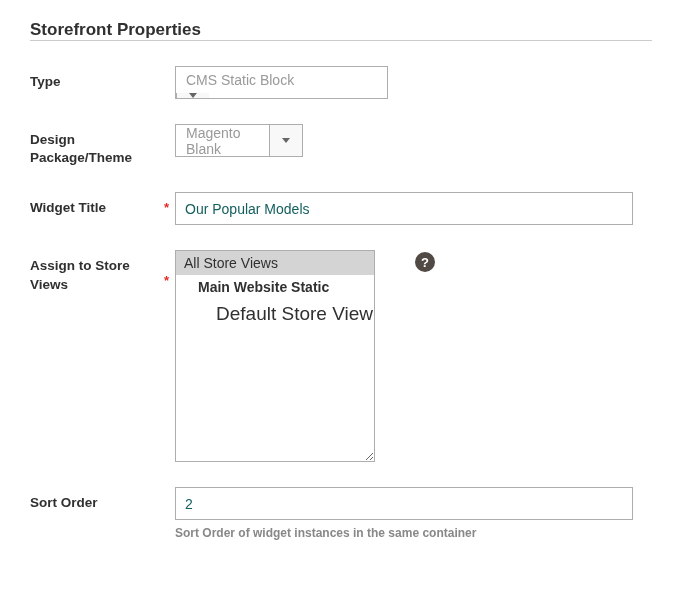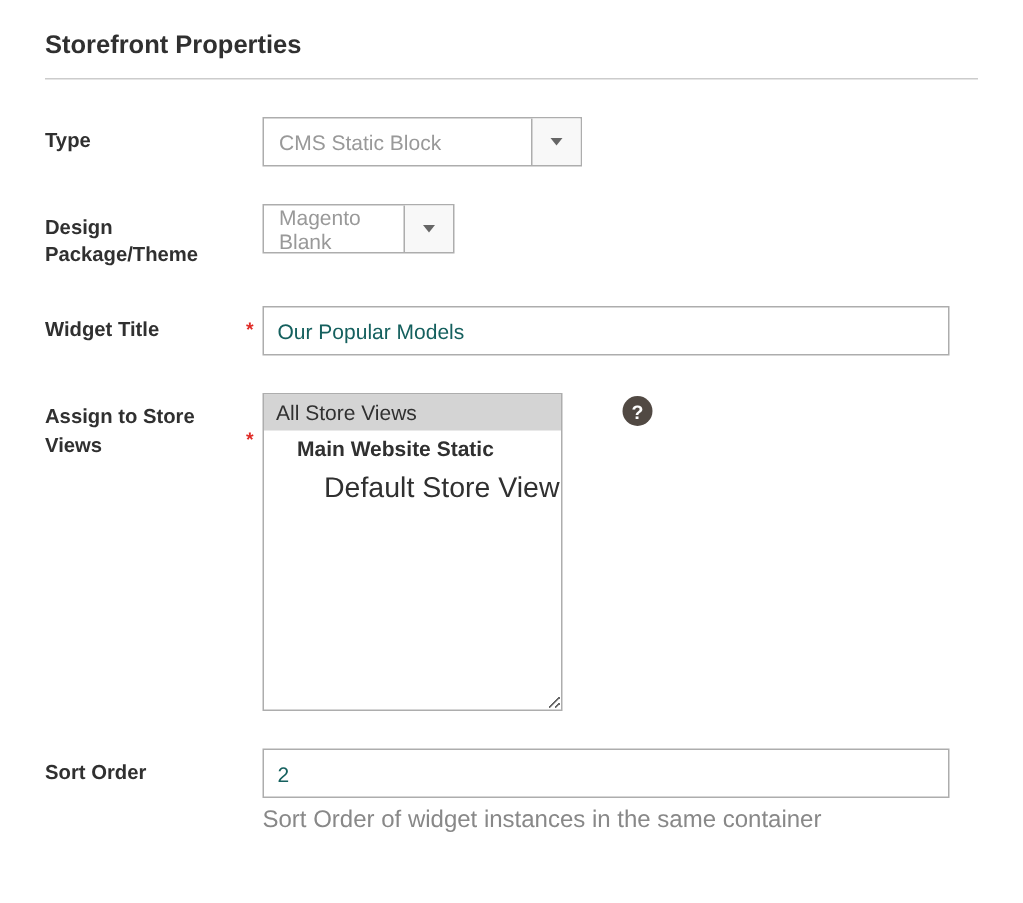--- a/index.html
+++ b/index.html
@@ -9,21 +9,20 @@
     font-family: 'Helvetica Neue', Helvetica, Arial, sans-serif;
     font-size: 14px;
     color: #333;
     background: #fff;
     width: 682px;
   }
   .section-title {
     font-size: 17px;
     font-weight: 600;
     color: #303030;
-    padding-bottom: 12px;
     border-bottom: 1px solid #ccc;
     margin-bottom: 25px;
   }
   .form-row {
     display: flex;
     margin-bottom: 25px;
     align-items: flex-start;
   }
   .form-label {
     width: 145px;
@@ -51,21 +50,21 @@
   }
   .select-disabled {
     display: inline-flex;
     align-items: stretch;
     height: 33px;
     border: 1px solid #adadad;
     background: #fff;
     color: #999;
     font-size: 14px;
   }
-  .select-disabled.wide { width: 213px; }
+  .select-disabled.wide { width: 213px; flex-direction: column; }
   .select-disabled.narrow { width: 128px; }
   .select-disabled .sel-text {
     flex: 1;
     padding: 0 10px;
     display: flex;
     align-items: center;
   }
   .select-disabled .sel-caret {
     width: 33px;
     border-left: 1px solid #adadad;
@@ -126,23 +125,24 @@
     font-weight: 700;
     font-size: 13px;
     display: flex;
     align-items: center;
     justify-content: center;
     margin-left: 40px;
     margin-top: 2px;
     cursor: pointer;
   }
   .hint {
-    font-size: 16px;
+    font-size: 12px;
     color: #888;
     margin-top: 6px;
+    font-weight: bold;
   }
 </style>
 </head>
 <body>
 
 <div class="section-title">Storefront Properties</div>
 
 <div class="form-row">
   <div class="form-label">
     <span>Type</span>

